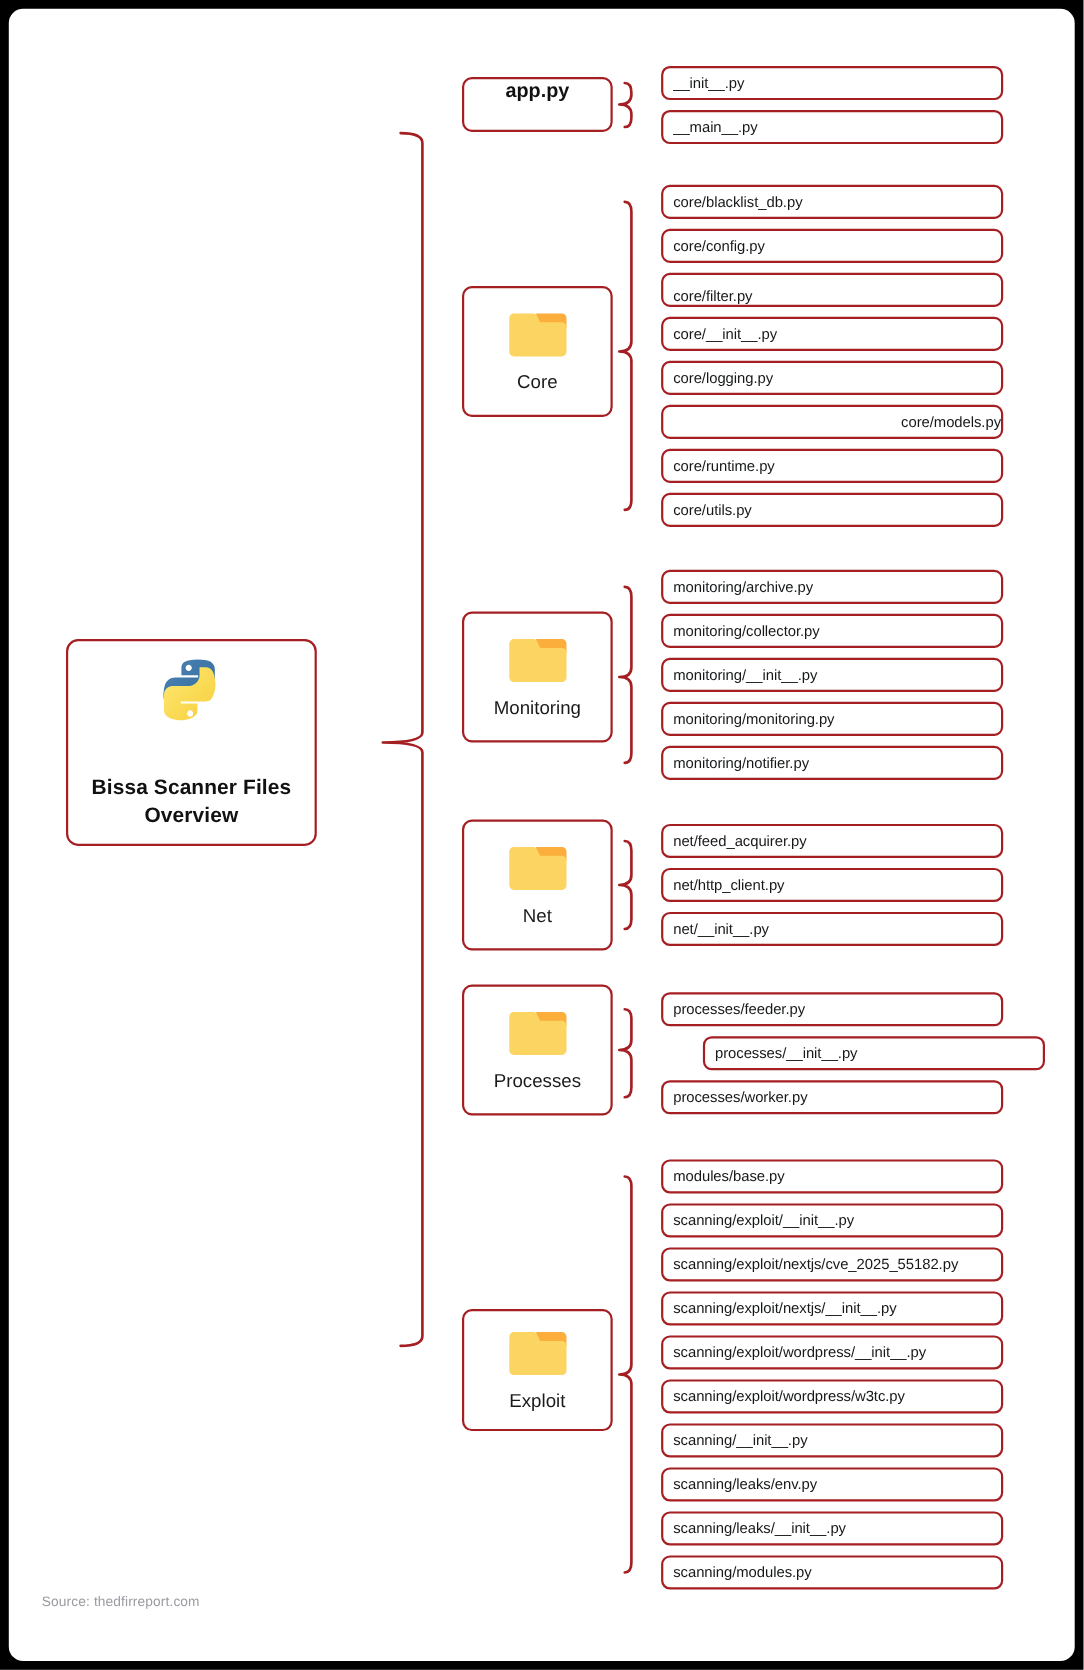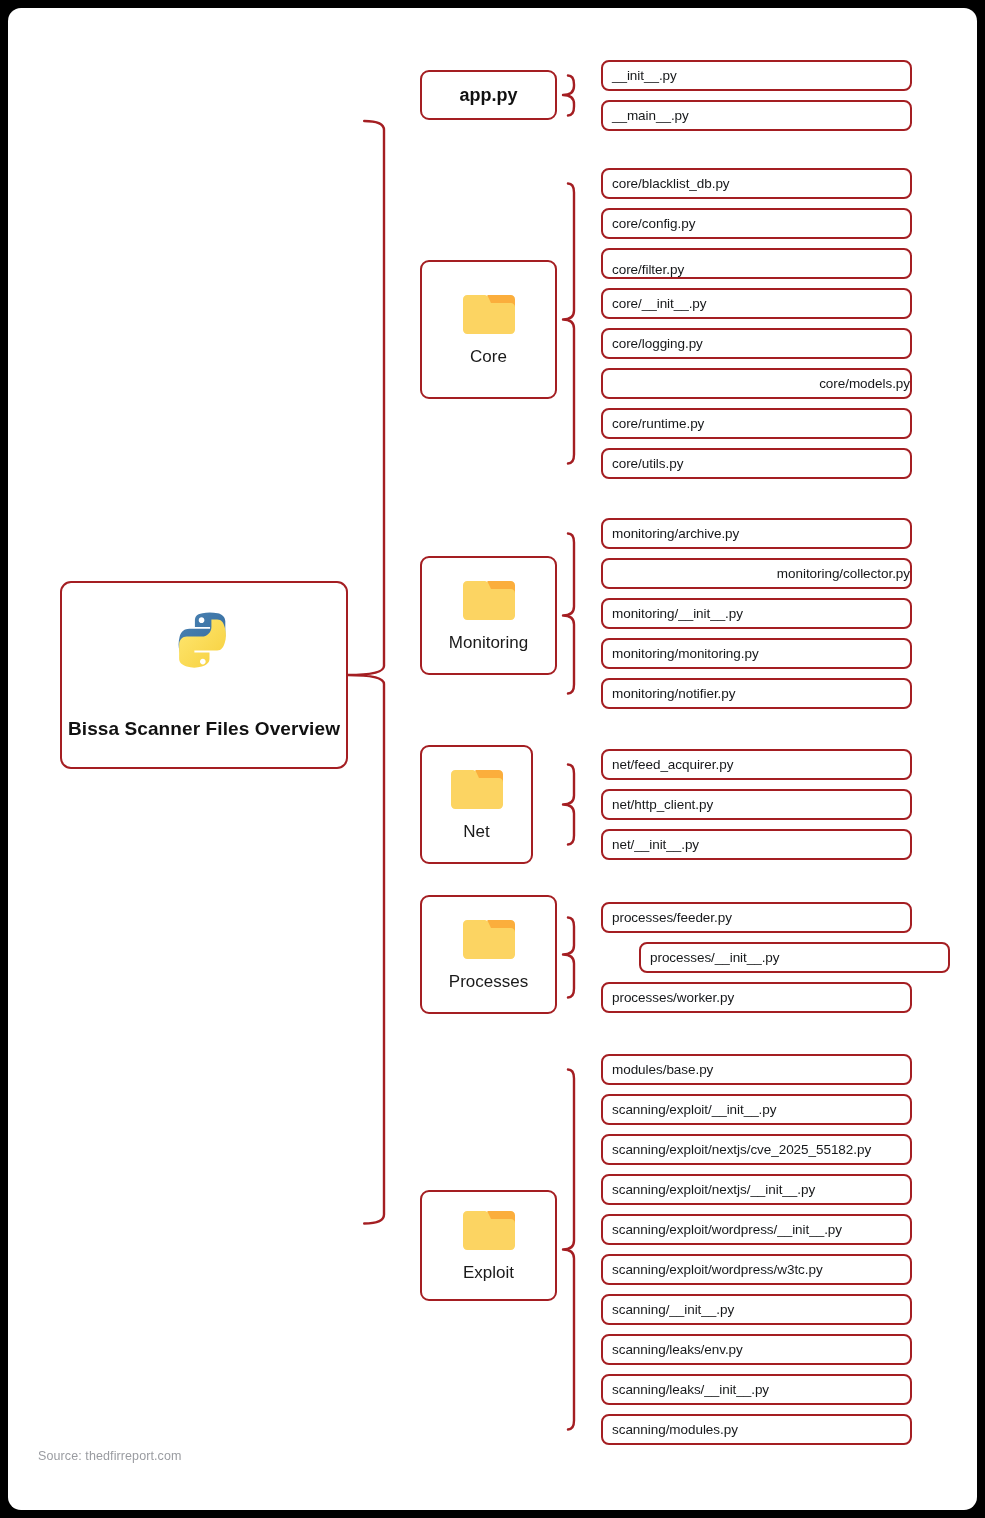--- a/index.html
+++ b/index.html
@@ -26,34 +26,34 @@
   .node{
     position:absolute;
     box-sizing:border-box;
     background:#ffffff;
     border:2px solid #A41E22;
     border-radius:9px;
   }
 
   
   #root-node{
-    left:52px;top:573px;width:288px;height:188px;
+    left:52px;top:573px;width:228px;height:188px;
     border-radius:11px;
     display:flex;flex-direction:column;
     align-items:center;justify-content:center;gap:28px;
   }
   #root-node .pylogo{margin-bottom:10px;}
   #root-title{
     font-size:19px;font-weight:bold;color:#111111;
     text-align:center;line-height:1.28;letter-spacing:.1px;
   }
 
   
   .lvl1{
-    display:flex;align-items:center;justify-content:center;
+    display:flex;align-items:flex-start;justify-content:center;
   }
   .lvl1 .lvl1-label{
     font-size:18px;font-weight:bold;color:#111111;text-align:center;
   }
 
   
   .folder-node{
     display:flex;flex-direction:column;
     align-items:center;justify-content:center;
   }
@@ -120,21 +120,21 @@
     <div id="nodes-layer">
         <div class="node lvl1" style="left: 412px; top: 62px; width: 137px; height: 50px;">
           <div class="lvl1-label">app.py</div>
         </div>
         <div class="node leaf" style="top: 52px;">
           <span class="leaf-label">__init__.py</span>
         </div>
         <div class="node leaf" style="top: 92px;">
           <span class="leaf-label">__main__.py</span>
         </div>
-        <div class="node folder-node" style="left: 412px; top: 252px; width: 137px; height: 139px; justify-content: center;">
+        <div class="node folder-node" style="left: 412px; top: 252px; width: 137px; height: 119px; justify-content: center;">
           <span class="fico"><svg width="56" height="45" viewBox="0 0 56 45">
               <path fill="#FBAE3C" d="M26.5 3h23.3A4.2 4.2 0 0 1 54 7.2v9H24.4l2.1-13.2z"></path>
               <path fill="#FCD462" d="M6.2 3h17.6c1.6 0 3 1 3.6 2.5L30 11h19.8A4.2 4.2 0 0 1 54 15.2v22.6A4.2 4.2 0 0 1 49.8 42H6.2A4.2 4.2 0 0 1 2 37.8V7.2A4.2 4.2 0 0 1 6.2 3z"></path>
             </svg></span>
           <div class="folder-label">Core</div>
         </div>
         <div class="node leaf" style="top: 160px;">
           <span class="leaf-label">core/blacklist_db.py</span>
         </div>
         <div class="node leaf" style="top: 200px;">
@@ -161,33 +161,33 @@
         <div class="node folder-node" style="left: 412px; top: 548px; width: 137px; height: 119px;">
           <span class="fico"><svg width="56" height="45" viewBox="0 0 56 45">
               <path fill="#FBAE3C" d="M26.5 3h23.3A4.2 4.2 0 0 1 54 7.2v9H24.4l2.1-13.2z"></path>
               <path fill="#FCD462" d="M6.2 3h17.6c1.6 0 3 1 3.6 2.5L30 11h19.8A4.2 4.2 0 0 1 54 15.2v22.6A4.2 4.2 0 0 1 49.8 42H6.2A4.2 4.2 0 0 1 2 37.8V7.2A4.2 4.2 0 0 1 6.2 3z"></path>
             </svg></span>
           <div class="folder-label">Monitoring</div>
         </div>
         <div class="node leaf" style="top: 510px;">
           <span class="leaf-label">monitoring/archive.py</span>
         </div>
-        <div class="node leaf" style="top: 550px; justify-content: flex-end;">
+        <div class="node leaf" style="top: 550px;">
           <span class="leaf-label">monitoring/collector.py</span>
         </div>
         <div class="node leaf" style="top: 590px;">
           <span class="leaf-label">monitoring/__init__.py</span>
         </div>
         <div class="node leaf" style="top: 630px;">
           <span class="leaf-label">monitoring/monitoring.py</span>
         </div>
         <div class="node leaf" style="top: 670px;">
           <span class="leaf-label">monitoring/notifier.py</span>
         </div>
-        <div class="node folder-node" style="left: 412px; top: 737px; width: 113px; height: 119px;">
+        <div class="node folder-node" style="left: 412px; top: 737px; width: 137px; height: 119px;">
           <span class="fico"><svg width="56" height="45" viewBox="0 0 56 45">
               <path fill="#FBAE3C" d="M26.5 3h23.3A4.2 4.2 0 0 1 54 7.2v9H24.4l2.1-13.2z"></path>
               <path fill="#FCD462" d="M6.2 3h17.6c1.6 0 3 1 3.6 2.5L30 11h19.8A4.2 4.2 0 0 1 54 15.2v22.6A4.2 4.2 0 0 1 49.8 42H6.2A4.2 4.2 0 0 1 2 37.8V7.2A4.2 4.2 0 0 1 6.2 3z"></path>
             </svg></span>
           <div class="folder-label">Net</div>
         </div>
         <div class="node leaf" style="top: 741px;">
           <span class="leaf-label">net/feed_acquirer.py</span>
         </div>
         <div class="node leaf" style="top: 781px;">

